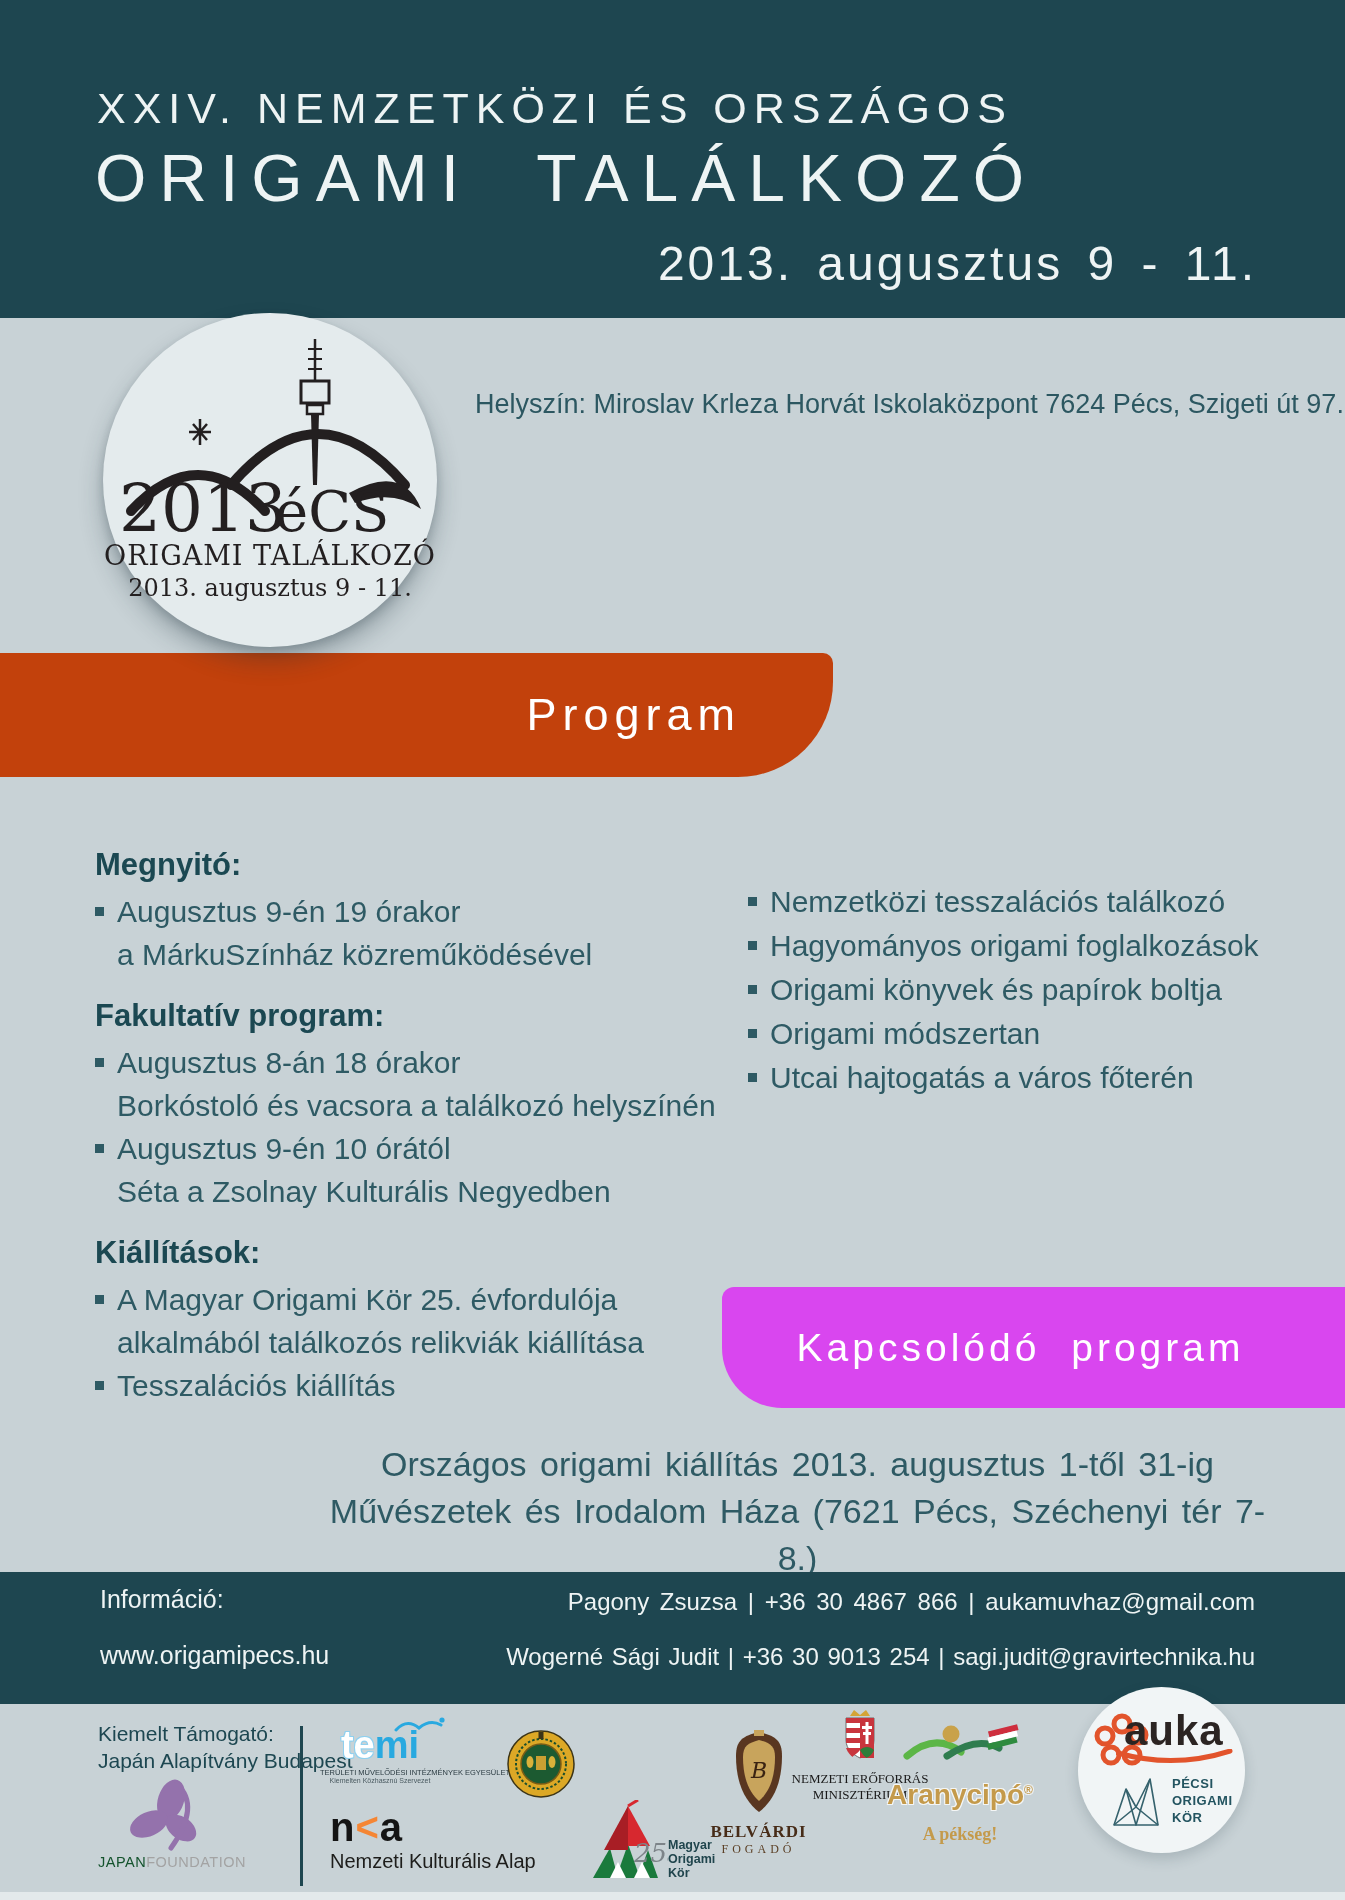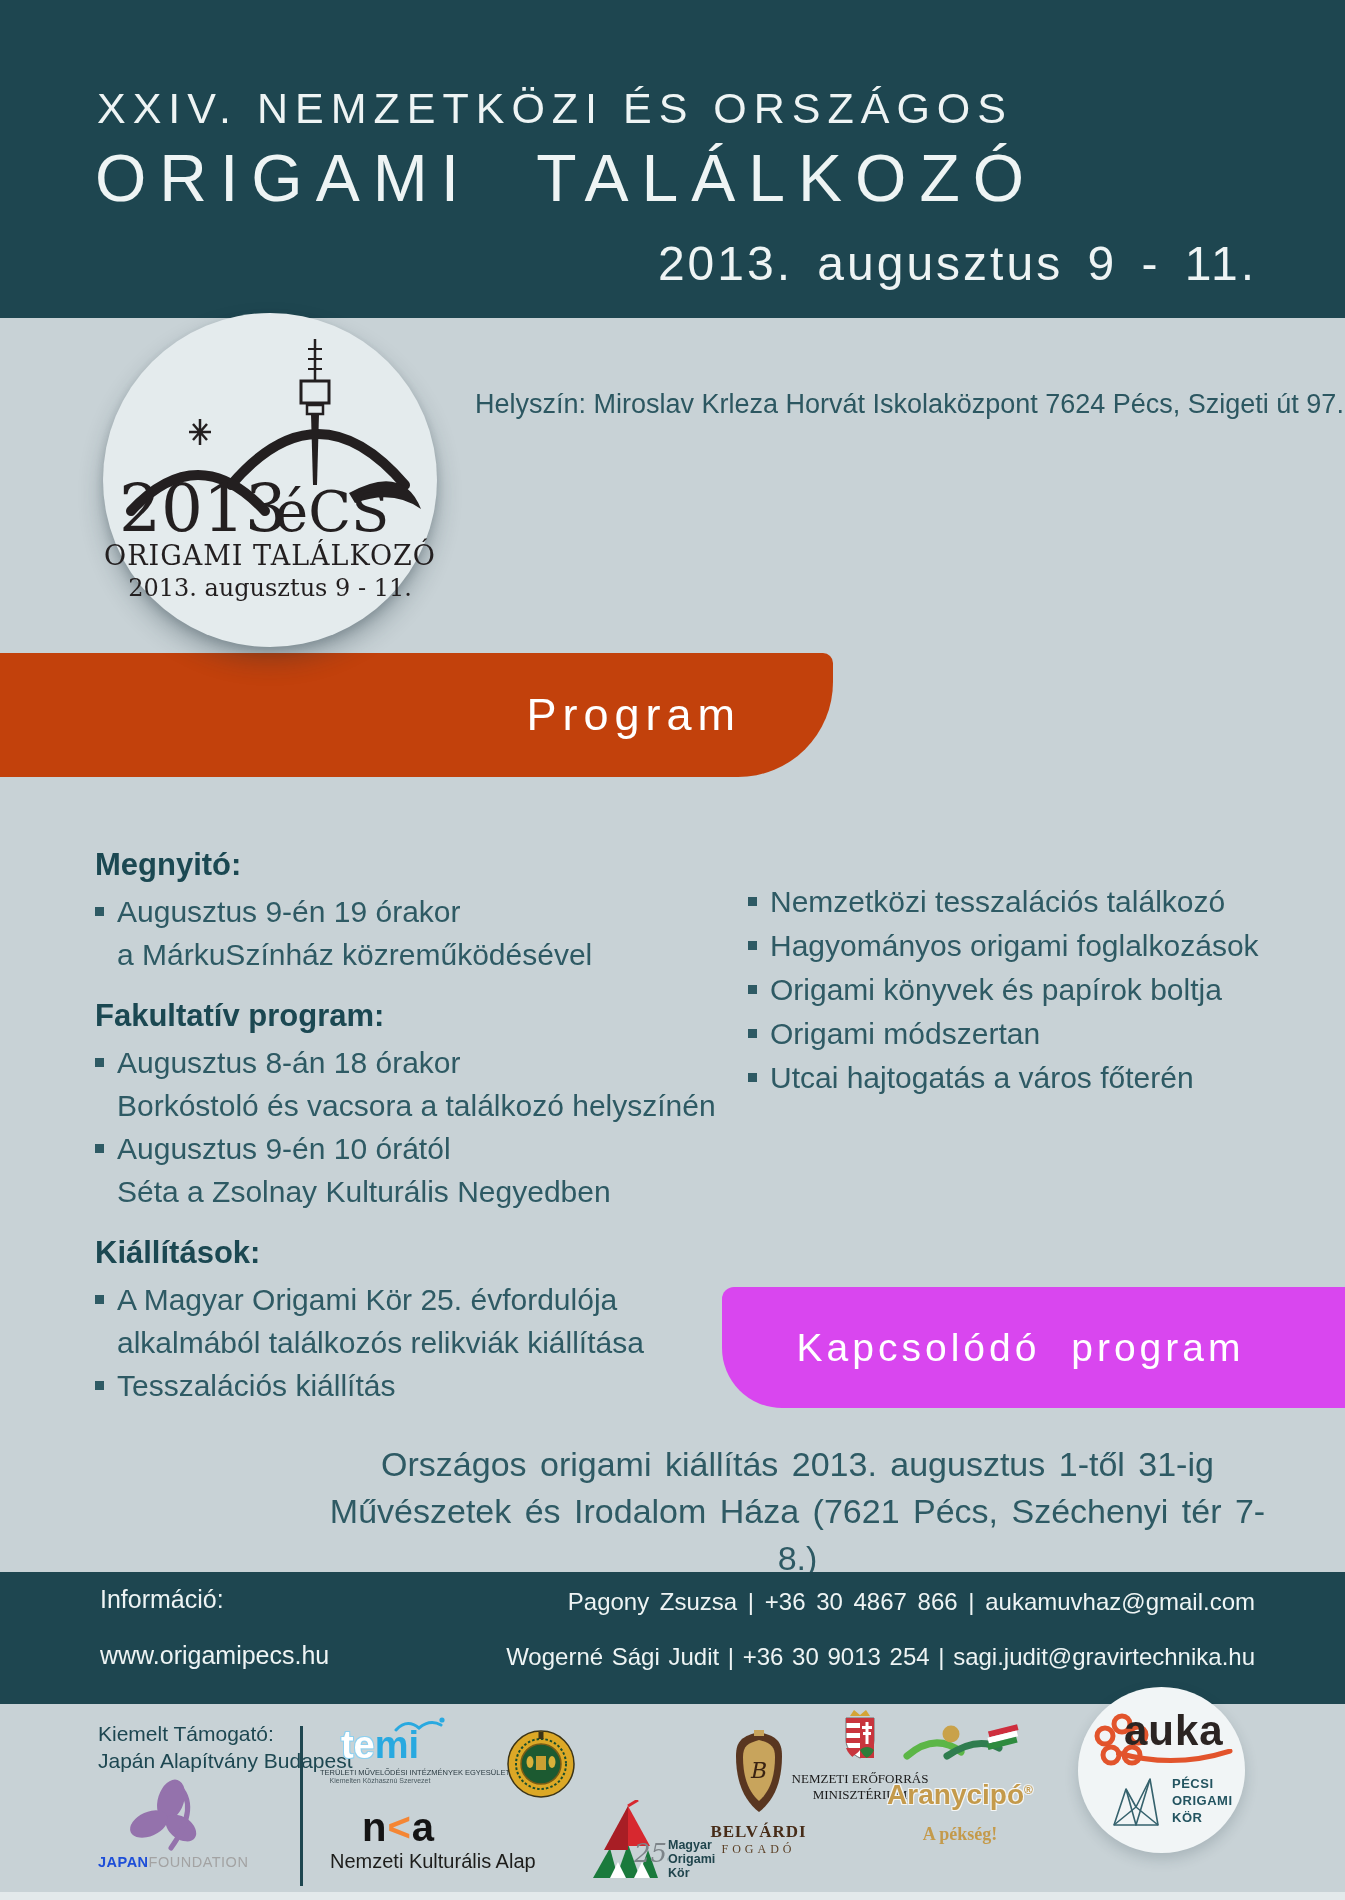--- a/index.html
+++ b/index.html
@@ -56,31 +56,31 @@
   .footer-band{left:0;top:1572px;width:1345px;height:132px;background:#1e4650;}
   .f-info{left:100px;top:1585px;font-size:25px;color:#eef4f4;}
   .f-web{left:100px;top:1641px;font-size:25px;color:#eef4f4;}
   .f-c1{right:90px;top:1588px;font-size:24px;color:#eef4f4;word-spacing:4px;white-space:nowrap;}
   .f-c2{right:90px;top:1643px;font-size:24px;color:#eef4f4;word-spacing:2px;white-space:nowrap;}
   
   .kiemelt{left:98px;top:1720px;font-size:21px;line-height:27px;color:#1d4751;}
   .divider{left:300px;top:1726px;width:3px;height:160px;background:#1e4650;}
   .jf-logo{left:115px;top:1778px;}
   .jf-text{left:98px;top:1854px;width:150px;font-size:14.5px;letter-spacing:.5px;}
-  .jf-text .b{font-weight:bold;color:#1d4ed8;}
+  .jf-text .b{font-weight:normal;color:#14532d;}
   .jf-text .l{color:#a3a3a3;}
   .temi{left:320px;top:1724px;width:120px;text-align:center;}
   .temi-word{position:relative;font-size:38px;font-weight:bold;line-height:42px;}
   .temi-word .te{color:#ffffff;text-shadow:-1px -1px 0 #8fd0ef,1px -1px 0 #8fd0ef,-1px 1px 0 #8fd0ef,1px 1px 0 #8fd0ef;}
   .temi-word .mi{color:#29a9e0;}
   .temi-c1{font-size:7.5px;color:#2b3b42;margin-top:2px;white-space:nowrap;}
   .temi-c2{font-size:7px;color:#4a5a60;}
   .seal{left:506px;top:1729px;}
   .nka{left:330px;top:1806px;}
-  .nka-word{font-size:40px;font-weight:bold;color:#141414;line-height:42px;letter-spacing:1px;margin-left:32px;}
+  .nka-word{font-size:40px;font-weight:bold;color:#141414;line-height:42px;letter-spacing:1px;}
   .nka-word .chev{color:#f58634;font-weight:bold;}
   .nka-cap{font-size:20px;color:#1d1d1b;margin-top:2px;white-space:nowrap;}
   .mok{left:588px;top:1800px;}
   .mok-cap{left:668px;top:1838px;font-size:12.5px;line-height:14px;color:#20454d;font-weight:bold;}
   .belvardi{left:706px;top:1730px;width:105px;text-align:center;}
   .bel-1{font-family:"Liberation Serif",serif;font-weight:bold;font-size:17px;letter-spacing:1px;color:#472c18;margin-top:2px;}
   .bel-2{font-family:"Liberation Serif",serif;font-size:12px;letter-spacing:4px;color:#5c4026;}
   .nefmi{left:790px;top:1708px;width:140px;text-align:center;}
   .nefmi-t{font-family:"Liberation Serif",serif;font-size:13px;line-height:16px;color:#1a1a1a;margin-top:3px;}
   .aranycipo{left:880px;top:1724px;width:160px;text-align:center;}

